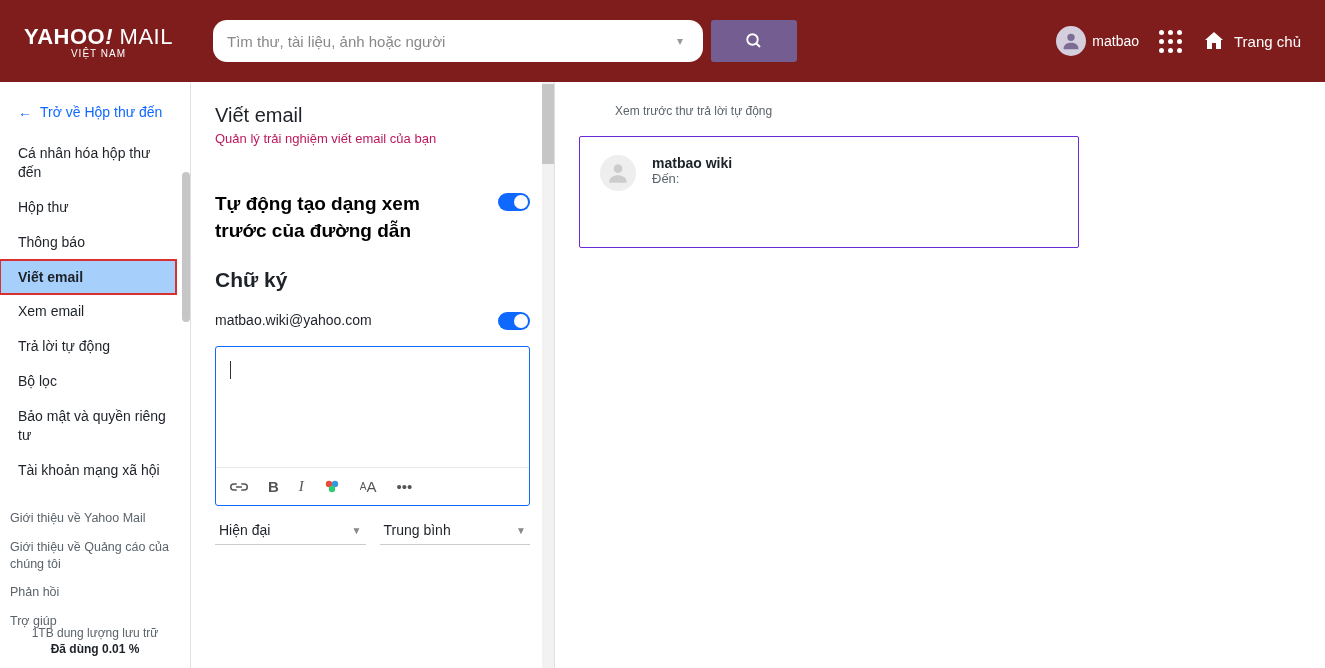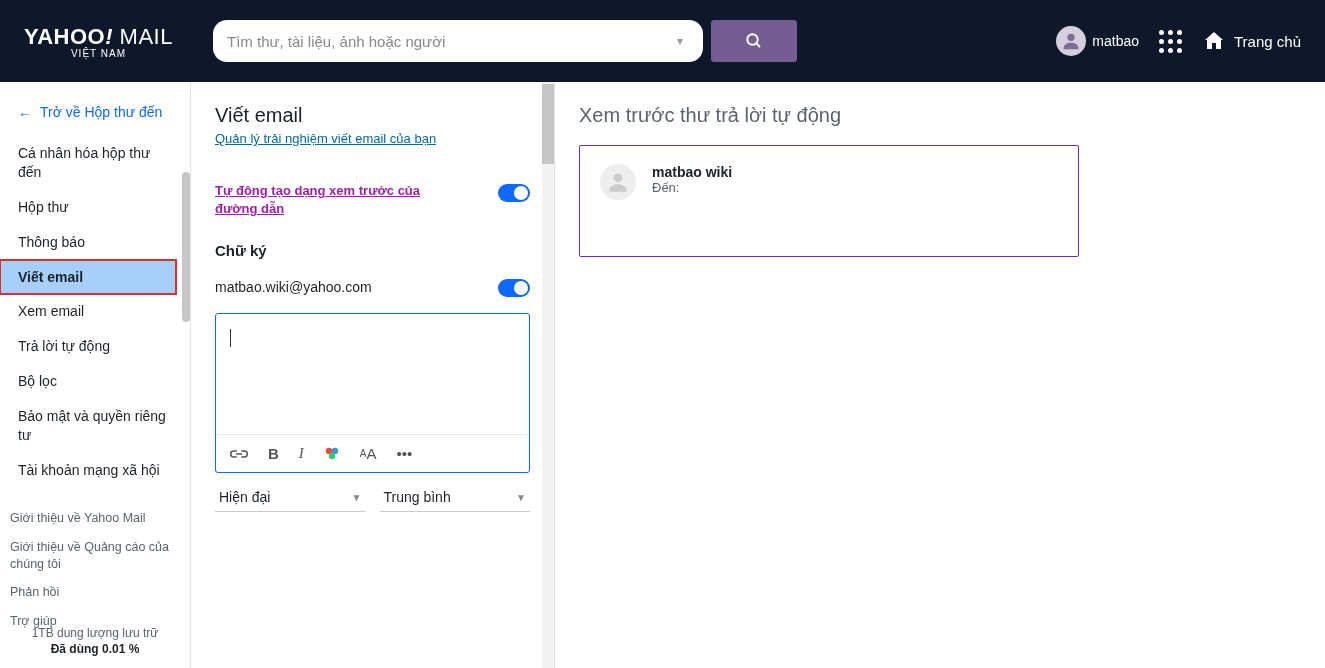--- a/index.html
+++ b/index.html
@@ -1,18 +1,18 @@
 <!DOCTYPE html>
 <html><head>
 <meta charset="utf-8">
 <style>
 * { margin: 0; padding: 0; box-sizing: border-box; font-family: "Helvetica Neue", Helvetica, Arial, sans-serif; }
 body { width: 1325px; height: 668px; overflow: hidden; background: #fff; }
 
-.header { height: 82px; background: #0f172a; display: flex; align-items: center; padding: 0 24px; }
+.header { height: 82px; background: #7f1d1d; display: flex; align-items: center; padding: 0 24px; }
 .logo { color: #fff; margin-right: 40px; }
 .logo-main { font-size: 22px; font-weight: 700; letter-spacing: 0.5px; }
 .logo-main .exc { font-style: italic; }
 .logo-mail { font-weight: 300; }
 .logo-sub { font-size: 10px; letter-spacing: 1px; text-align: center; margin-top: -2px; }
 
 .search-wrap { display: flex; align-items: center; }
 .search-box { width: 490px; height: 42px; background: #fff; border-radius: 14px; display: flex; align-items: center; padding: 0 14px; }
 .search-box input { border: none; outline: none; width: 100%; font-size: 15px; color: #333; }
 .search-box input::placeholder { color: #888; }
@@ -36,40 +36,40 @@
 .side-item.active { background: #a7cffc; font-weight: 700; outline: 2px solid #d8302e; outline-offset: -1px; margin-right: 14px; }
 .side-sub { font-size: 12.5px; color: #5b636a; padding: 6px 10px; cursor: pointer; line-height: 1.35; }
 .side-gap { height: 16px; }
 .storage { position: absolute; bottom: 12px; left: 0; right: 0; text-align: center; font-size: 12px; color: #5b636a; }
 .storage .used { font-weight: 700; color: #1d2228; margin-top: 2px; }
 
 .settings-col { width: 365px; border-left: 1px solid #e0e0e0; border-right: 1px solid #e0e0e0; position: relative; padding: 22px 24px; overflow: hidden; }
 .settings-col .sb { position: absolute; right: 0; top: 0; width: 12px; height: 100%; background: #f2f2f2; }
 .settings-col .sb-thumb { width: 12px; height: 80px; background: #c6c6c6; position: absolute; top: 2px; }
 .settings-title { font-size: 20px; color: #1d2228; margin-bottom: 4px; }
-.settings-sub { font-size: 13px; color: #0369a1; margin-bottom: 36px; text-decoration: underline; }
+.settings-sub { font-size: 13px; color: #be185d; margin-bottom: 45px; }
 .row { display: flex; align-items: flex-start; justify-content: space-between; margin-bottom: 24px; }
-.row .lbl { font-size: 13px; font-weight: 700; color: #a21caf; max-width: 250px; line-height: 1.4; text-decoration: underline; }
-.section-h { font-size: 15px; font-weight: 700; color: #1d2228; margin: 16px 0 18px; }
+.row .lbl { font-size: 19px; font-weight: 700; color: #000000; max-width: 250px; line-height: 1.4; }
+.section-h { font-size: 21px; font-weight: 700; color: #1d2228; margin: 16px 0 18px; }
 .toggle { width: 32px; height: 18px; border-radius: 9px; background: #0f69ff; position: relative; cursor: pointer; flex-shrink: 0; margin-top: 2px; }
 .toggle::after { content: ""; position: absolute; right: 2px; top: 2px; width: 14px; height: 14px; background: #fff; border-radius: 50%; }
 
 .sig-row { display: flex; align-items: center; justify-content: space-between; margin-bottom: 16px; }
 .sig-email { font-size: 14px; font-weight: 400; color: #1d2228; }
 .sig-editor { border: 1.5px solid #0f69ff; border-radius: 3px; background: #fff; }
 .sig-area { height: 120px; padding: 14px; font-size: 14px; color: #333; }
 .sig-toolbar { display: flex; align-items: center; gap: 20px; padding: 10px 14px; border-top: 1px solid #e8e8e8; color: #555; }
 .sig-toolbar .t { cursor: pointer; font-size: 15px; display: flex; align-items: center; }
 
 .font-row { display: flex; gap: 14px; margin-top: 10px; }
 .select { flex: 1; display: flex; align-items: center; justify-content: space-between; border-bottom: 1px solid #ccc; padding: 6px 4px; font-size: 14px; color: #1d2228; cursor: pointer; }
 .select .chev { font-size: 10px; color: #888; }
 
 .preview-col { flex: 1; padding: 22px 24px; }
-.preview-title { font-size: 20px; color: #5b636a; margin-bottom: 18px; }
+.preview-title { font-size: 12px; color: #5b636a; margin-bottom: 18px; margin-left: 36px; }
 .preview-card { border: 1px solid #6d28d9; border-radius: 2px; padding: 18px 20px 40px; max-width: 500px; }
 .preview-head { display: flex; gap: 16px; align-items: flex-start; margin-bottom: 16px; }
 .preview-av { width: 36px; height: 36px; border-radius: 50%; background: #eee; display: flex; align-items: center; justify-content: center; }
 .preview-name { font-size: 14px; font-weight: 700; color: #1d2228; }
 .preview-to { font-size: 13px; color: #5b636a; }
 .preview-body { font-size: 14.5px; color: #1d2228; padding-left: 52px; }
 
 .cursor { display: inline-block; width: 1px; height: 18px; background: #333; vertical-align: middle; }
 </style>
 </head>

